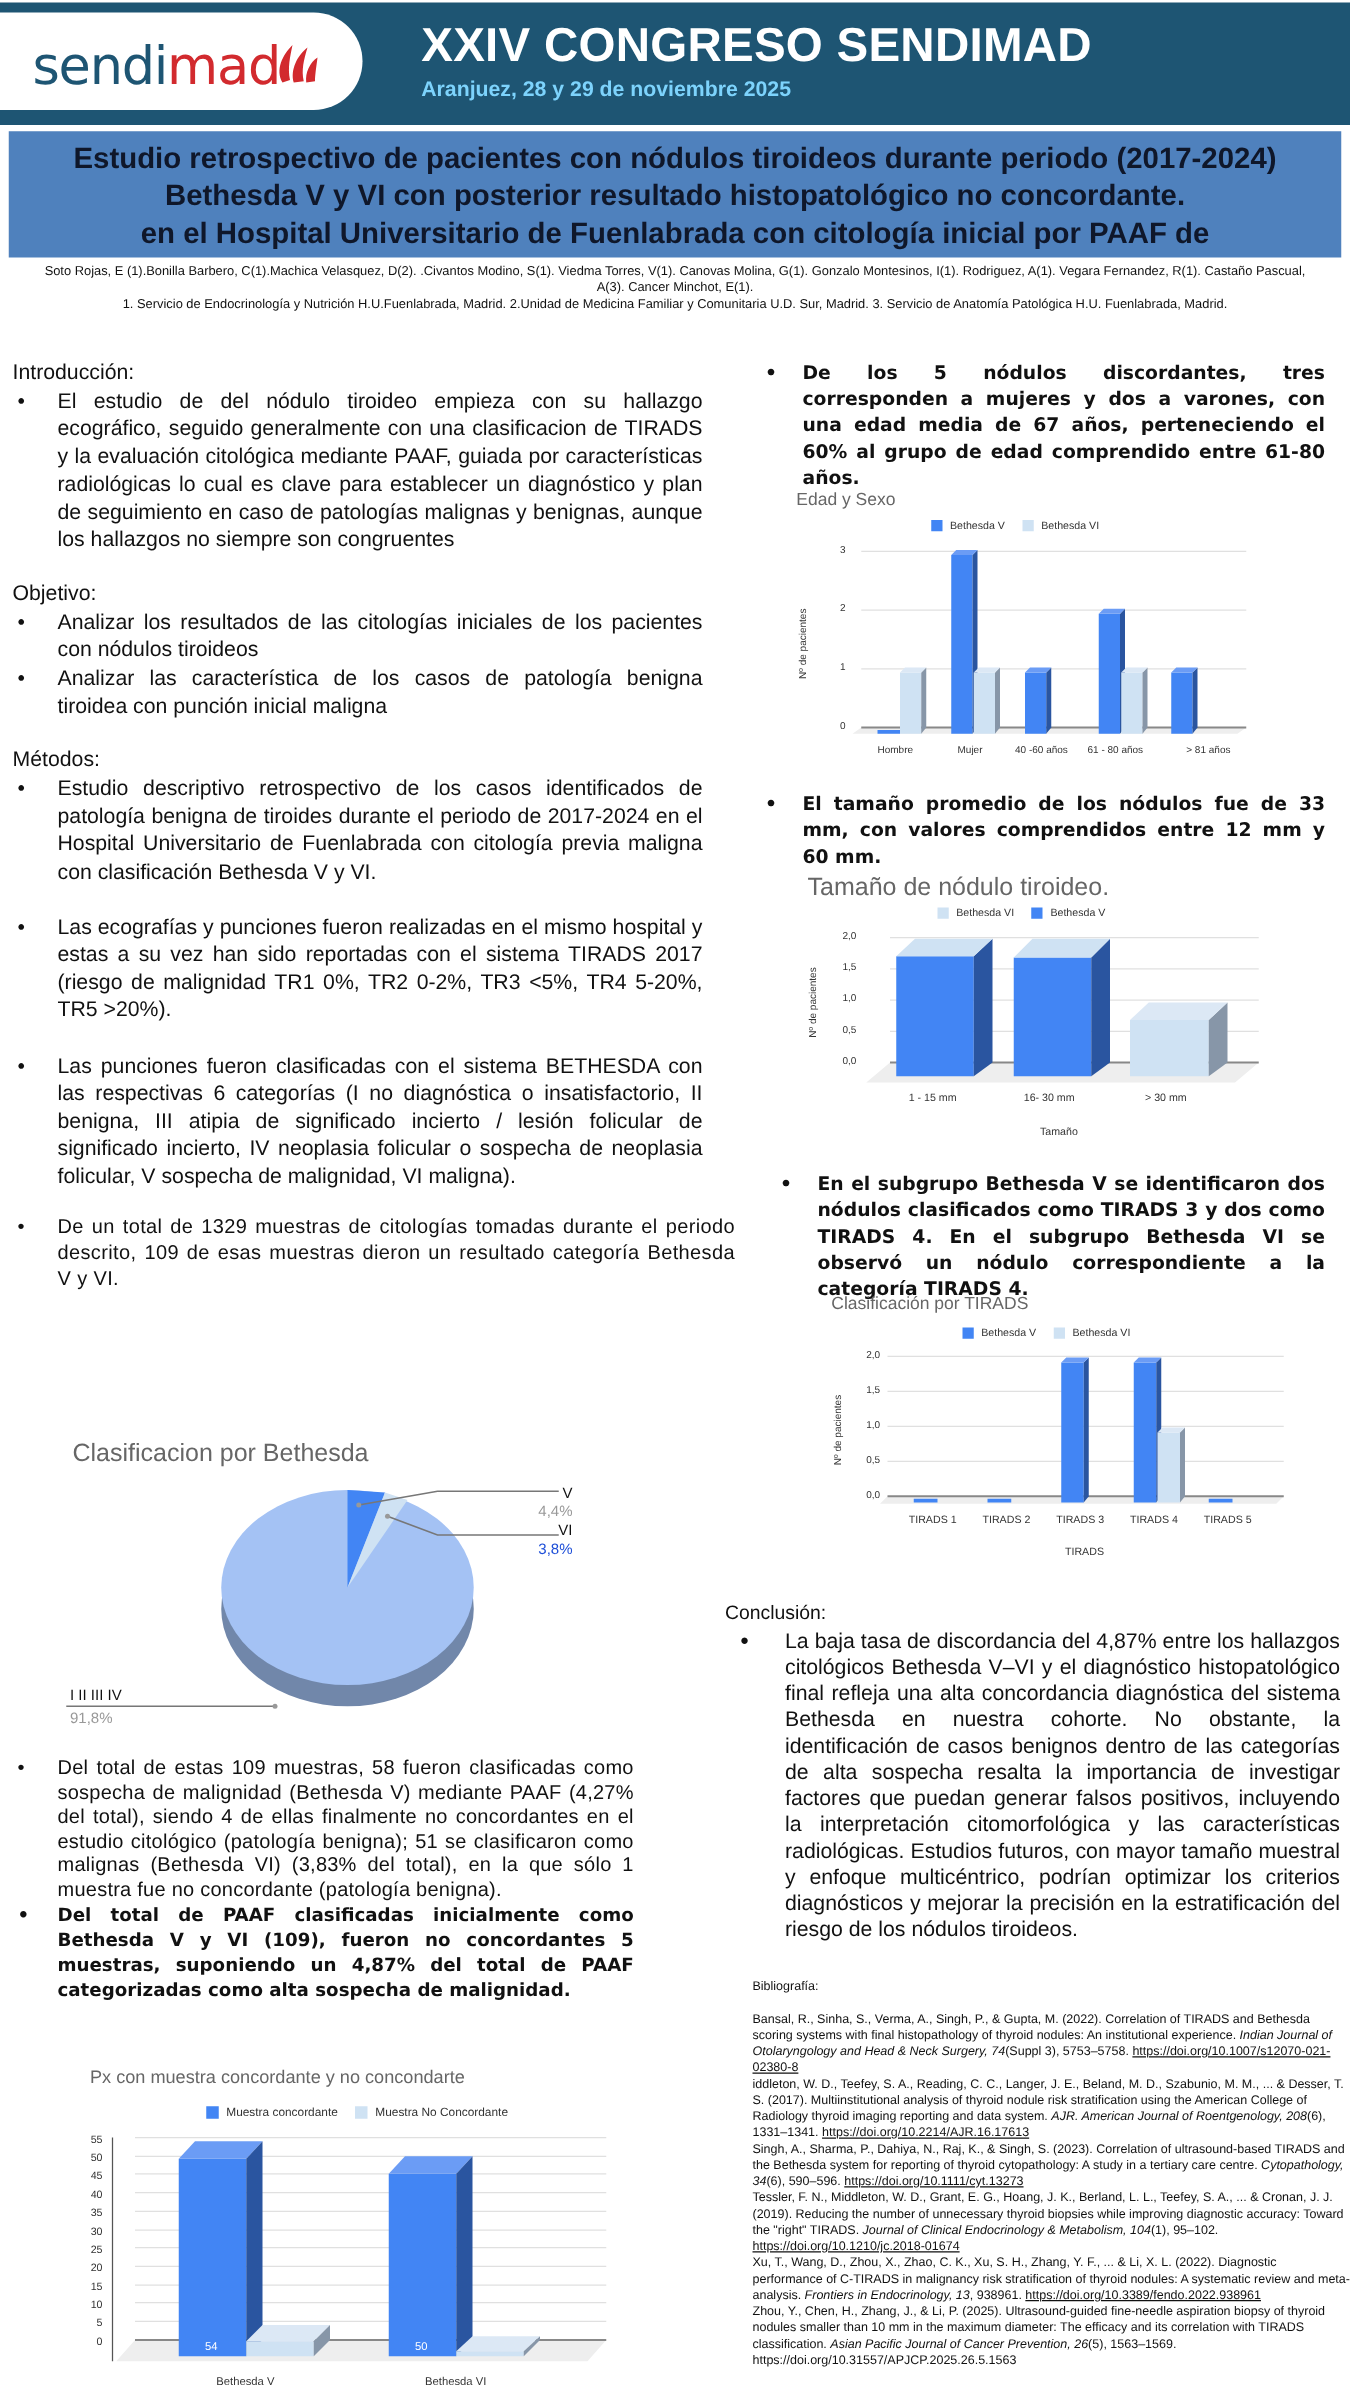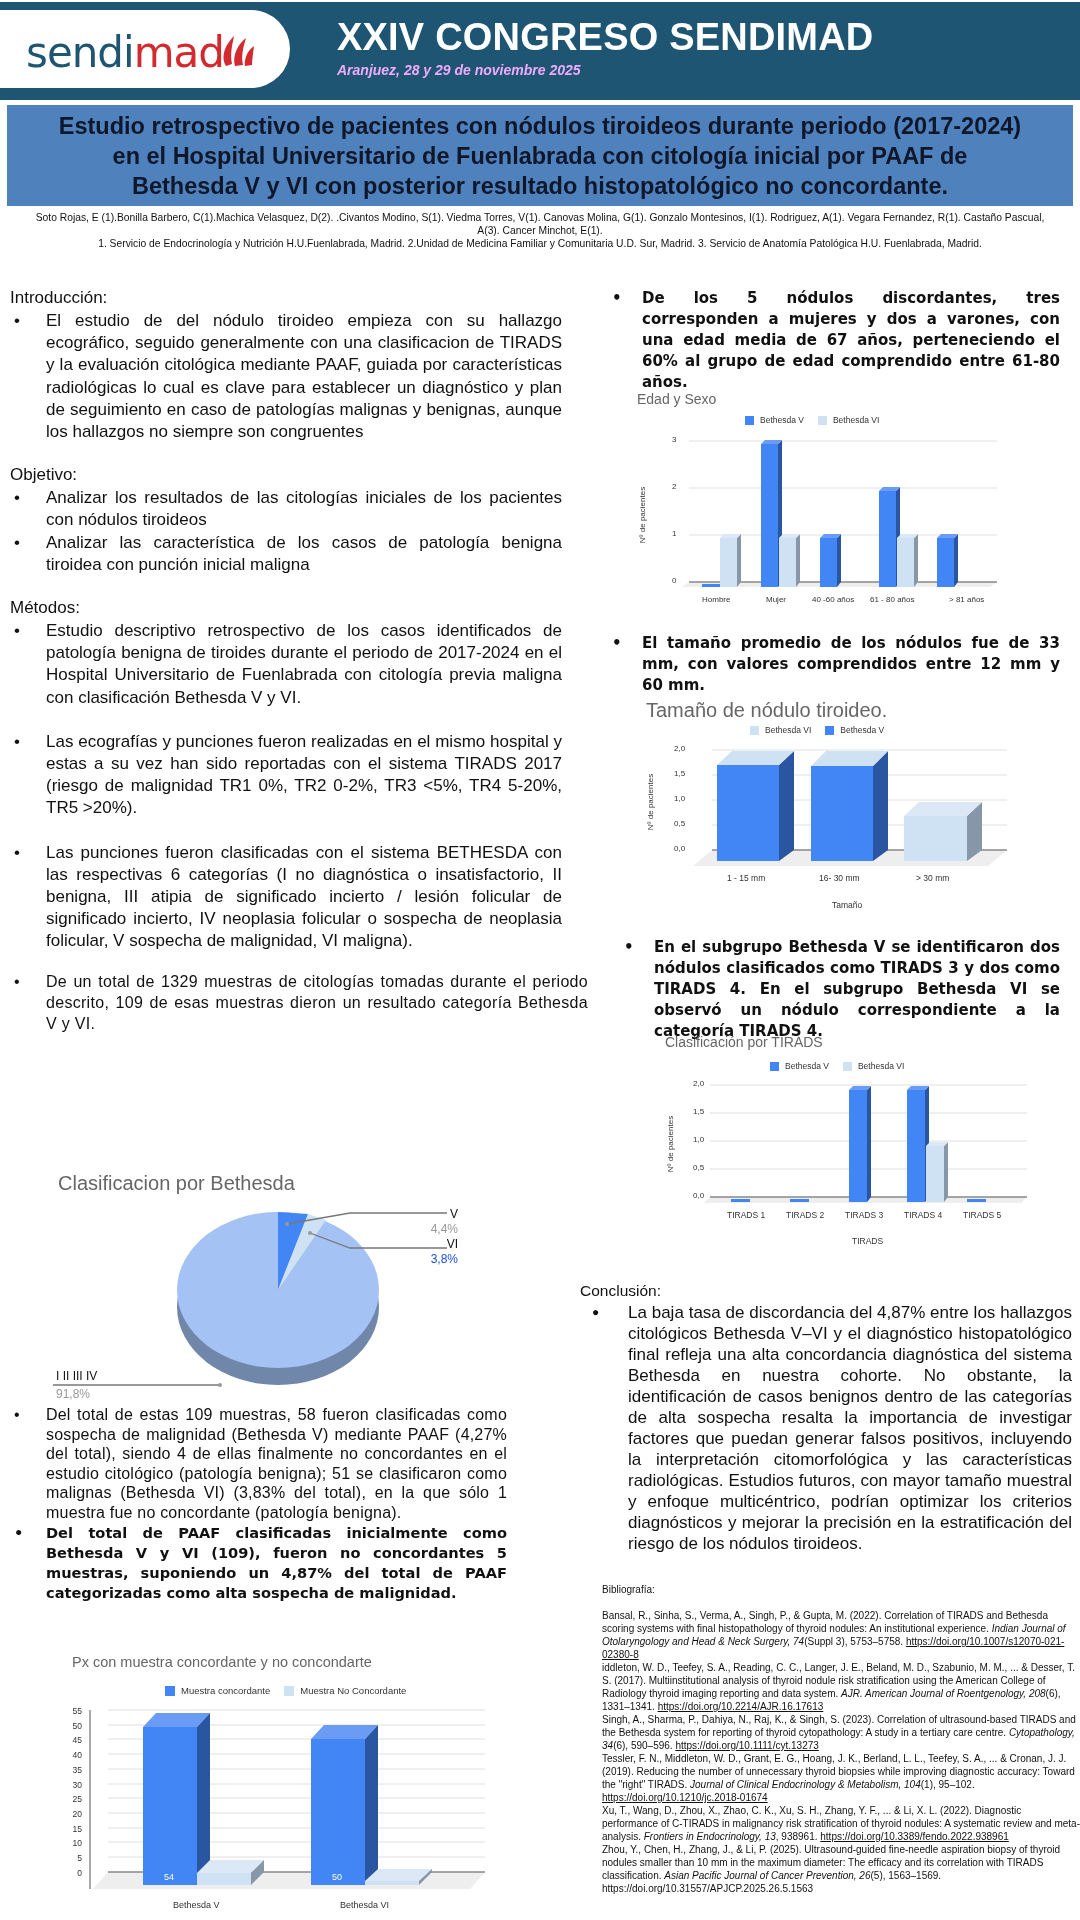--- a/index.html
+++ b/index.html
@@ -6,21 +6,21 @@
   html, body { width: 1080px; height: 1920px; background: #fff; overflow: hidden; }
   body { font-family: "Liberation Sans", sans-serif; color: #111; position: relative; }
 
   .header { position: absolute; left: 0; top: 2px; width: 1080px; height: 98px; background: #1e5573; }
   .logo-box { position: absolute; left: 0; top: 8px; width: 290px; height: 78px; background: #fff; border-radius: 0 40px 40px 0; }
   .logo-text { position: absolute; left: 26px; top: 18px; font-size: 42px; letter-spacing: -1px; font-family: "DejaVu Sans", sans-serif; }
   .logo-text .a { color: #1e5573; }
   .logo-text .b { color: #d22a2e; }
   .logo-mark { position: absolute; left: 218px; top: 22px; }
   .h-title { position: absolute; left: 337px; top: 14px; color: #fff; font-weight: bold; font-size: 38px; letter-spacing: 0.2px; }
-  .h-sub { position: absolute; left: 337px; top: 60px; color: #f0abfc; font-weight: bold; font-style: italic; font-size: 14px; }
+  .h-sub { position: absolute; left: 337px; top: 60px; color: #7dd3fc; font-weight: bold; font-size: 17px; }
 
   .title-box { position: absolute; left: 7px; top: 105px; width: 1066px; height: 101px; background: #4f81bd; color: #0f172a; font-weight: bold; font-size: 23.5px; text-align: center; line-height: 30px; padding-top: 6px; }
   .authors { position: absolute; left: 8px; top: 211px; width: 1064px; text-align: center; font-size: 10.3px; line-height: 13px; color: #111; }
 
   .col-l { position: absolute; left: 10px; top: 288px; width: 552px; }
   .sec-h { font-size: 17px; color: #111; margin-bottom: 2px; }
   .bl { position: relative; padding-left: 36px; font-size: 17px; line-height: 22.2px; text-align: justify; }
   .bl::before { content: "\2022"; position: absolute; left: 4px; top: 0; }
   .bold-c { font-family: "DejaVu Sans", sans-serif; font-weight: bold; font-size: 15px; line-height: 22px; }
 
@@ -53,22 +53,22 @@
       <path d="M17 34 C14 24 20 12 28 6 C25 16 23 24 25 33 Z" fill="#d22a2e"></path>
       <path d="M27 34 C26 26 30 18 36 14 C35 22 34 28 34 33 Z" fill="#d22a2e"></path>
     </svg>
   </div>
   <div class="h-title">XXIV CONGRESO SENDIMAD</div>
   <div class="h-sub">Aranjuez, 28 y 29 de noviembre 2025</div>
 </div>
 
 <div class="title-box">
   <div>Estudio retrospectivo de pacientes con nódulos tiroideos durante periodo (2017-2024)</div>
+  <div>Bethesda V y VI con posterior resultado histopatológico no concordante.</div>
   <div>en el Hospital Universitario de Fuenlabrada con citología inicial por PAAF de</div>
-  <div>Bethesda V y VI con posterior resultado histopatológico no concordante.</div>
 </div>
 <div class="authors">
   <div>Soto Rojas, E (1).Bonilla Barbero, C(1).Machica Velasquez, D(2). .Civantos Modino, S(1). Viedma Torres, V(1). Canovas Molina, G(1). Gonzalo Montesinos, I(1). Rodriguez, A(1). Vegara Fernandez, R(1). Castaño Pascual,</div>
   <div>A(3). Cancer Minchot, E(1).</div>
   <div>1. Servicio de Endocrinología y Nutrición H.U.Fuenlabrada, Madrid. 2.Unidad de Medicina Familiar y Comunitaria U.D. Sur, Madrid. 3. Servicio de Anatomía Patológica H.U. Fuenlabrada, Madrid.</div>
 </div>
 
 <div class="col-l">
   <div class="sec-h">Introducción:</div>
   <div class="bl">El estudio de del nódulo tiroideo empieza con su hallazgo ecográfico, seguido generalmente con una clasificacion de TIRADS y la evaluación citológica mediante PAAF, guiada por características radiológicas lo cual es clave para establecer un diagnóstico y plan de seguimiento en caso de patologías malignas y benignas, aunque  los hallazgos no siempre son congruentes</div>
@@ -78,21 +78,21 @@
   <div class="bl">Analizar las característica de los casos de patología benigna tiroidea con punción inicial maligna</div>
 
   <div class="sec-h" style="margin-top:22px">Métodos:</div>
   <div class="bl">Estudio descriptivo retrospectivo de los casos identificados de patología benigna de tiroides  durante el periodo de 2017-2024 en el Hospital Universitario de Fuenlabrada con citología previa maligna con clasificación Bethesda V y VI.</div>
   <div class="bl" style="margin-top:22px">Las ecografías y punciones fueron realizadas en el mismo hospital y estas a su vez han sido reportadas con el sistema TIRADS 2017 (riesgo de malignidad TR1 0%, TR2 0-2%, TR3 &lt;5%, TR4 5-20%, TR5 &gt;20%).</div>
   <div class="bl" style="margin-top:22px">Las punciones fueron clasificadas con el sistema BETHESDA con las respectivas 6 categorías (I no diagnóstica o insatisfactorio, II benigna, III atipia de significado incierto / lesión folicular de significado incierto, IV neoplasia folicular o sospecha de neoplasia folicular, V sospecha de malignidad, VI maligna).</div>
 
   <div class="bl" style="margin-top:18px;width:578px;font-size:16px;line-height:21px;letter-spacing:0.3px">De un total de 1329 muestras de citologías tomadas durante el periodo descrito, 109 de esas muestras dieron un resultado categoría Bethesda V y VI.</div>
 </div>
 
-<div style="position:absolute;left:50px;top:1150px;width:460px;height:240px;margin-top:20px;">
+<div style="position:absolute;left:50px;top:1150px;width:460px;height:240px;">
   <div class="chart-title" style="font-size:20px;color:#666;position:absolute;left:8px;top:2px">Clasificacion por Bethesda</div>
   <svg width="460" height="240" style="position:absolute;left:0;top:0">
     <ellipse cx="228" cy="137" rx="101" ry="78" fill="#7187aa"></ellipse>
     <ellipse cx="228" cy="120" rx="101" ry="78" fill="#a4c2f4"></ellipse>
     <path d="M228 120 L228 42 L258 44 Z" fill="#4285f4"></path>
     <path d="M228 120 L258 44 L276 50 Z" fill="#cfe2f3"></path>
     <polyline points="237,54 300,43 397,43" fill="none" stroke="#777" stroke-width="1.3"></polyline>
     <polyline points="260,63 300,78 397,78" fill="none" stroke="#777" stroke-width="1.3"></polyline>
     <polyline points="170,215 3,215" fill="none" stroke="#777" stroke-width="1.3"></polyline>
     <circle cx="237" cy="54" r="2" fill="#999"></circle>

